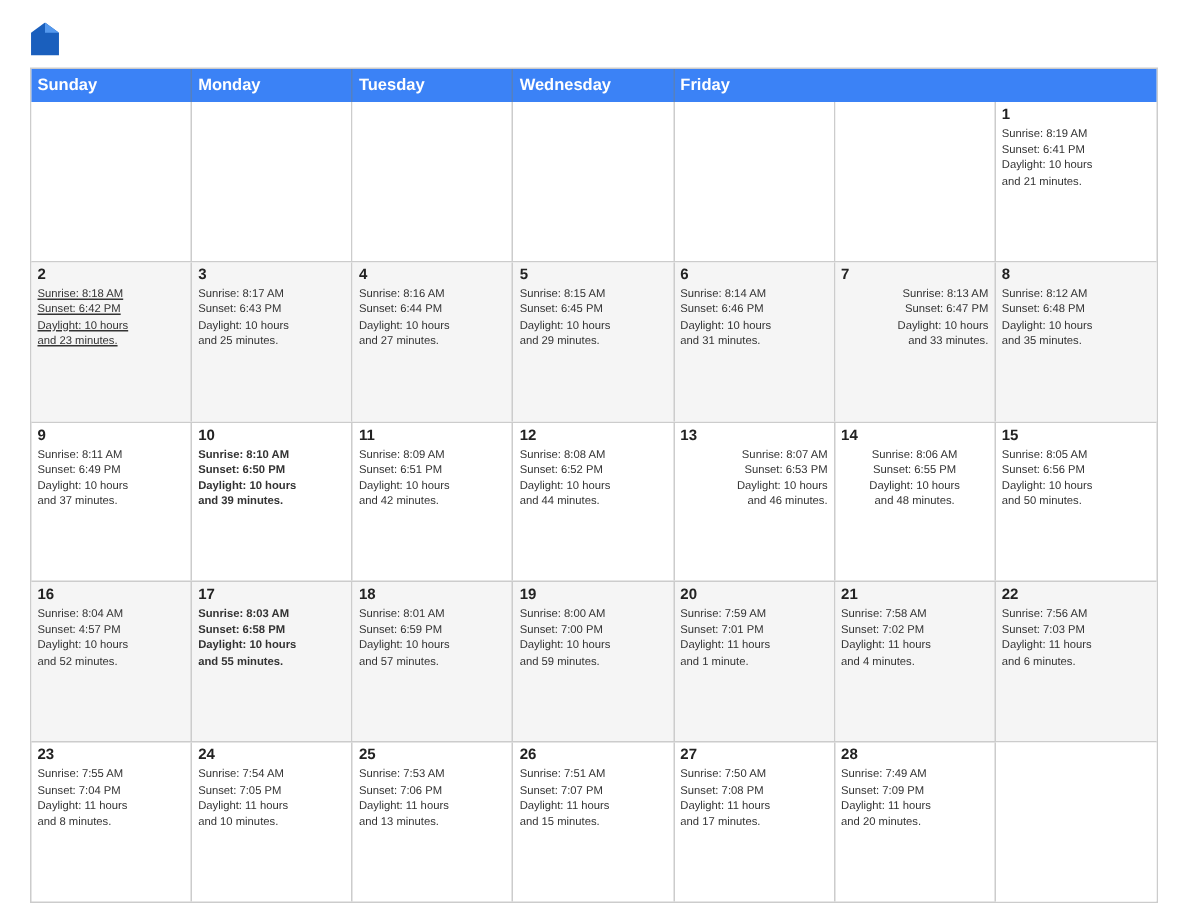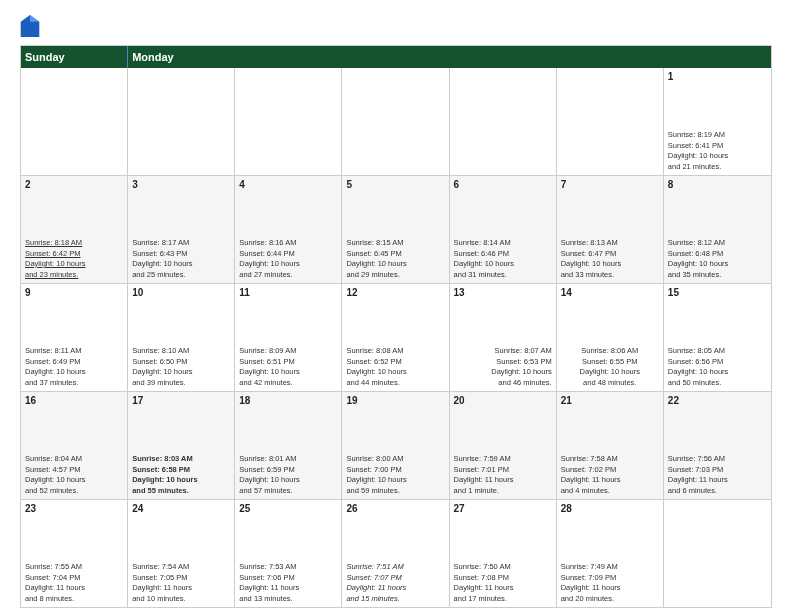--- a/index.html
+++ b/index.html
@@ -57,21 +57,21 @@
     }
     .calendar {
       flex: 1;
       display: flex;
       flex-direction: column;
       border: 1px solid #ccc;
     }
     .cal-header-row {
       display: grid;
       grid-template-columns: repeat(7, 1fr);
-      background: #14532d;
+      background: #3b82f6;
     }
     .cal-header-cell {
       color: #fff;
       font-size: 11px;
       font-weight: bold;
       padding: 5px 4px;
       text-align: left;
       border-right: 1px solid #5580c0;
     }
     .cal-header-cell:last-child { border-right: none; }
@@ -101,21 +101,20 @@
       font-size: 10px;
       font-weight: bold;
       color: #222;
       display: block;
       margin-bottom: 2px;
     }
     .cell-text {
       font-size: 7.5px;
       color: #333;
       line-height: 1.4;
-      margin-top: 48px;
     }
     .alt-row .cal-cell {
       background: #f5f5f5;
     }
   </style>
 </head>
 <body>
 
 <div class="page">
   <div class="header">
@@ -132,20 +131,23 @@
     <div class="title-block">
       <div class="cal-title"></div>
       <div class="cal-subtitle"></div>
     </div>
   </div>
 
   <div class="calendar">
     <div class="cal-header-row">
     <div class="cal-header-cell">Sunday</div>
         <div class="cal-header-cell">Monday</div>
+        <div class="cal-header-cell">Tuesday</div>
+        <div class="cal-header-cell">Wednesday</div>
+        <div class="cal-header-cell">Friday</div>
       </div>
     <div class="cal-body">
     <div class="cal-row">
           <div class="cal-cell empty"></div>
           <div class="cal-cell empty"></div>
           <div class="cal-cell empty"></div>
           <div class="cal-cell empty"></div>
           <div class="cal-cell empty"></div>
           <div class="cal-cell empty"></div>
           <div class="cal-cell">
@@ -187,21 +189,21 @@
           </div>
           <div class="cal-cell">
             <span class="day-num">6</span>
             <div class="cell-text" style="white-space: pre-line;">Sunrise: 8:14 AM
 Sunset: 6:46 PM
 Daylight: 10 hours
 and 31 minutes.</div>
           </div>
           <div class="cal-cell">
             <span class="day-num">7</span>
-            <div class="cell-text" style="white-space: pre-line;">Sunrise: 8:13 AM
+            <div class="cell-text" style="white-space: pre-line; text-align: right;">Sunrise: 8:13 AM
 Sunset: 6:47 PM
 Daylight: 10 hours
 and 33 minutes.</div>
           </div>
           <div class="cal-cell">
             <span class="day-num">8</span>
             <div class="cell-text" style="white-space: pre-line;">Sunrise: 8:12 AM
 Sunset: 6:48 PM
 Daylight: 10 hours
 and 35 minutes.</div>
@@ -210,21 +212,21 @@
         <div class="cal-row">
           <div class="cal-cell">
             <span class="day-num">9</span>
             <div class="cell-text" style="white-space: pre-line;">Sunrise: 8:11 AM
 Sunset: 6:49 PM
 Daylight: 10 hours
 and 37 minutes.</div>
           </div>
           <div class="cal-cell">
             <span class="day-num">10</span>
-            <div class="cell-text" style="white-space: pre-line;">Sunrise: 8:10 AM
+            <div class="cell-text" style="white-space: pre-line; font-weight: bold;">Sunrise: 8:10 AM
 Sunset: 6:50 PM
 Daylight: 10 hours
 and 39 minutes.</div>
           </div>
           <div class="cal-cell">
             <span class="day-num">11</span>
             <div class="cell-text" style="white-space: pre-line;">Sunrise: 8:09 AM
 Sunset: 6:51 PM
 Daylight: 10 hours
 and 42 minutes.</div>
@@ -326,21 +328,21 @@
           </div>
           <div class="cal-cell">
             <span class="day-num">25</span>
             <div class="cell-text" style="white-space: pre-line;">Sunrise: 7:53 AM
 Sunset: 7:06 PM
 Daylight: 11 hours
 and 13 minutes.</div>
           </div>
           <div class="cal-cell">
             <span class="day-num">26</span>
-            <div class="cell-text" style="white-space: pre-line; font-style: italic;">Sunrise: 7:51 AM
+            <div class="cell-text" style="white-space: pre-line;">Sunrise: 7:51 AM
 Sunset: 7:07 PM
 Daylight: 11 hours
 and 15 minutes.</div>
           </div>
           <div class="cal-cell">
             <span class="day-num">27</span>
             <div class="cell-text" style="white-space: pre-line;">Sunrise: 7:50 AM
 Sunset: 7:08 PM
 Daylight: 11 hours
 and 17 minutes.</div>

